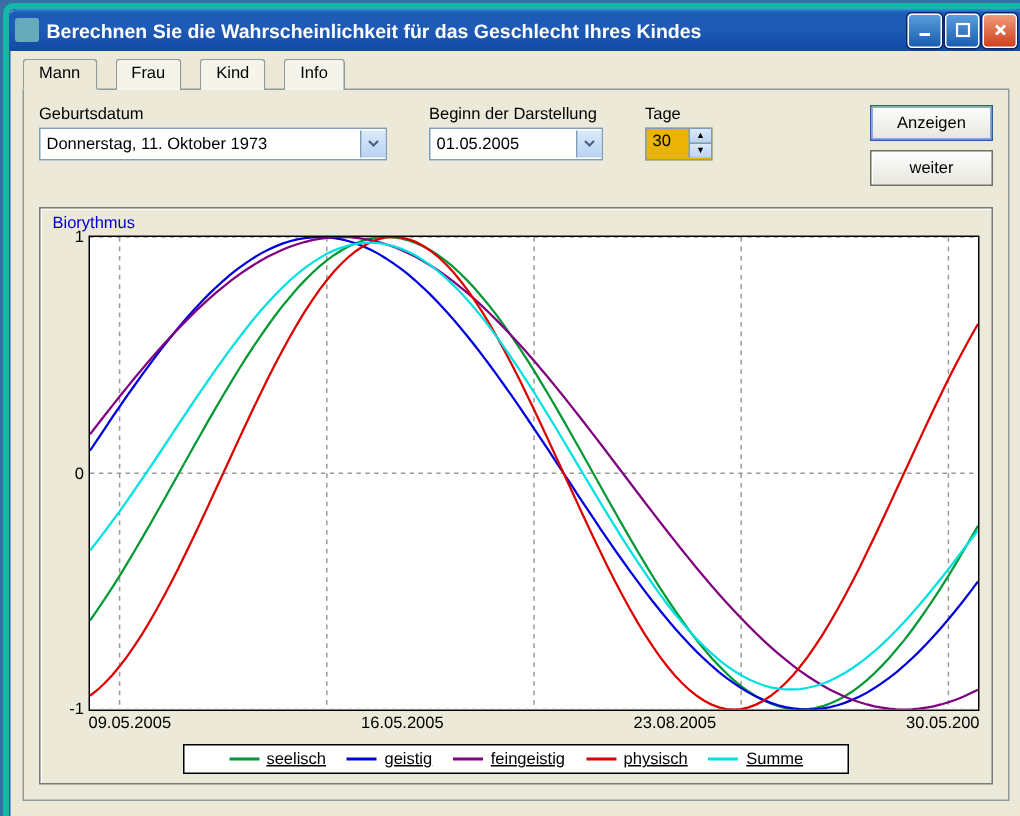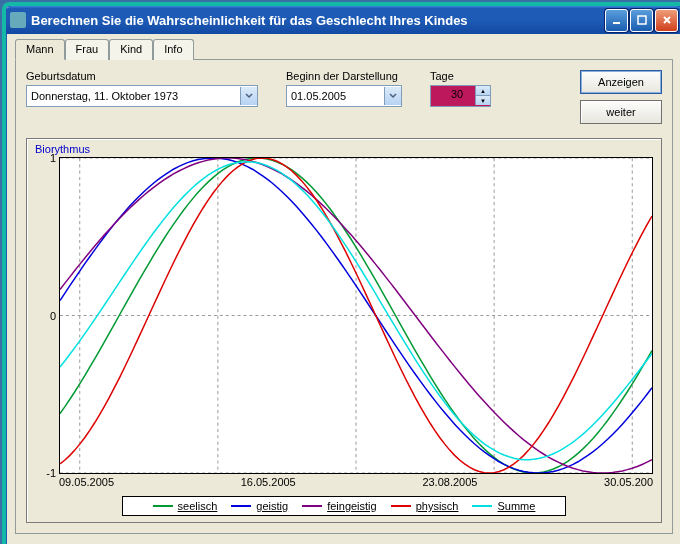--- a/index.html
+++ b/index.html
@@ -57,20 +57,21 @@
   .client {
     position:absolute;
     top:28px; left:3px; right:3px; bottom:3px;
     background:#ece9d8;
   }
   .tabs {
     display:flex;
     margin: 4px 0 0 6px;
     position:relative;
     z-index:2;
+    gap:12px;
   }
   .tab {
     padding: 3px 10px 4px 10px;
     border: 1px solid #919b9c;
     border-bottom: none;
     background: #f5f4ea;
     margin-right: 0px;
     border-radius: 3px 3px 0 0;
     font-size:11px;
     position:relative;
@@ -107,23 +108,22 @@
   .dropdown .arrow {
     width:16px; height:18px;
     background: linear-gradient(to bottom,#dbeaf9,#b7d3f2);
     border-left:1px solid #7f9db9;
     margin-left:auto;
     display:flex;align-items:center;justify-content:center;
   }
   .spinner {
     display:flex;
     border:1px solid #7f9db9;
-    background:#be185d;
+    background:#eab308;
     height:20px;
-    padding-left:16px;
   }
   .spinner .val{ padding:2px 4px; min-width:20px; }
   .spinbtns { display:flex; flex-direction:column; }
   .spinbtn{
     width:14px; height:9px;
     background:linear-gradient(to bottom,#dbeaf9,#b7d3f2);
     border-left:1px solid #7f9db9; border-bottom:1px solid #7f9db9;
     display:flex;align-items:center;justify-content:center;
     font-size:6px;
   }

